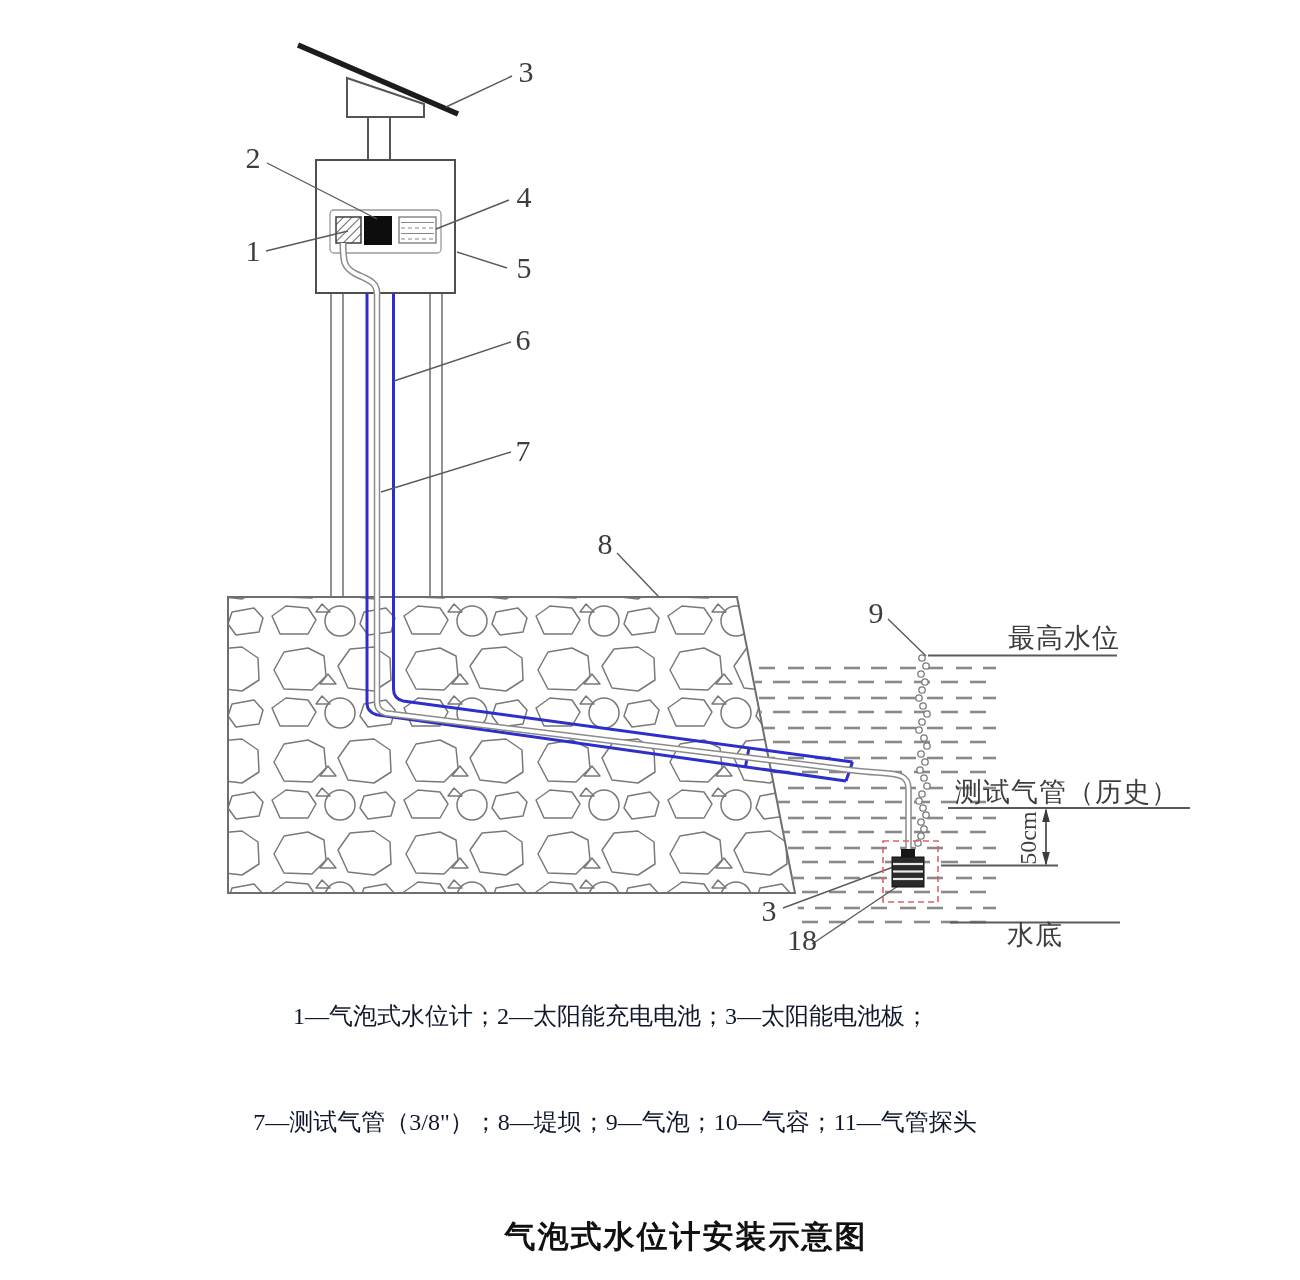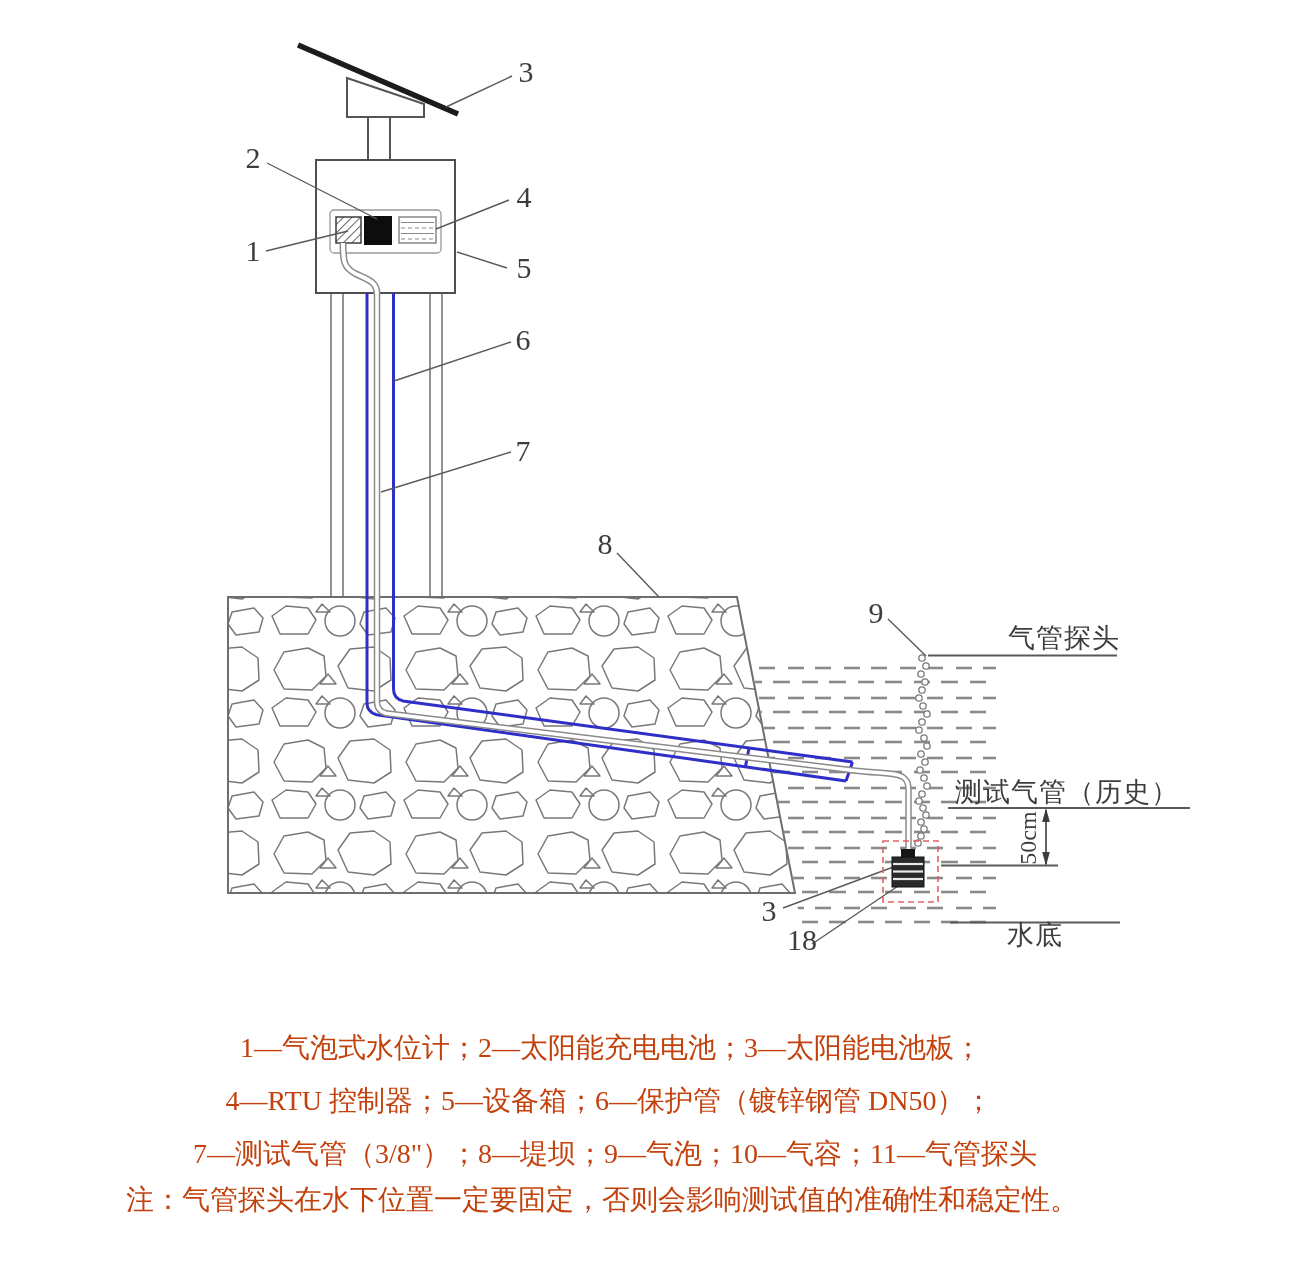--- a/index.html
+++ b/index.html
@@ -4,22 +4,22 @@
 <style>
   html,body{margin:0;padding:0;background:#ffffff;}
   .page{position:relative;width:1300px;height:1280px;background:#fff;overflow:hidden;
         font-family:"Liberation Serif","DejaVu Serif",serif;}
   .page svg{position:absolute;left:0;top:0;}
   .lbl{position:absolute;transform:translate(-50%,-50%);font-size:30px;color:#3d3d3d;
        white-space:nowrap;line-height:1;}
   .ann{position:absolute;transform:translate(-50%,-50%);font-size:27px;color:#3d3d3d;
        white-space:nowrap;line-height:1;letter-spacing:1px;}
   .ann.rot{transform:translate(-50%,-50%) rotate(-90deg);font-size:24px;letter-spacing:0;}
-  .cap{position:absolute;transform:translate(-50%,-50%);font-size:28px;color:#c2410c;
-       white-space:nowrap;line-height:1;margin-top:32px;}
+  .cap{position:absolute;transform:translate(-50%,-50%);font-size:24px;color:#0f172a;
+       white-space:nowrap;line-height:1;}
   .ttl{position:absolute;transform:translate(-50%,-50%);font-size:31px;font-weight:bold;
        color:#111;white-space:nowrap;line-height:1;letter-spacing:2px;}
 </style>
 </head>
 <body>
 
 <div class="page">
 
 <svg width="1300" height="1280" viewBox="0 0 1300 1280">
   <defs>
@@ -167,24 +167,23 @@
   <span class="lbl" style="left:526px;top:72px">3</span>
   <span class="lbl" style="left:524px;top:197px">4</span>
   <span class="lbl" style="left:524px;top:268px">5</span>
   <span class="lbl" style="left:523px;top:340px">6</span>
   <span class="lbl" style="left:523px;top:451px">7</span>
   <span class="lbl" style="left:605px;top:544px">8</span>
   <span class="lbl" style="left:876px;top:613px">9</span>
   <span class="lbl" style="left:769px;top:911px">3</span>
   <span class="lbl" style="left:802px;top:940px">18</span>
 
-  <span class="ann" style="left:1064px;top:638px">气管探头</span>
+  <span class="ann" style="left:1064px;top:638px">最高水位</span>
   <span class="ann" style="left:1067px;top:792px">测试气管（历史）</span>
   <span class="ann" style="left:1035px;top:935px">水底</span>
   <span class="ann rot" style="left:1028px;top:838px">50cm</span>
 
   <span class="cap" style="left:611px;top:1016px">1—气泡式水位计；2—太阳能充电电池；3—太阳能电池板；</span>
-  <span class="cap" style="left:609px;top:1069px">4—RTU 控制器；5—设备箱；6—保护管（镀锌钢管 DN50）；</span>
   <span class="cap" style="left:615px;top:1122px">7—测试气管（3/8"）；8—堤坝；9—气泡；10—气容；11—气管探头</span>
-  <span class="cap" style="left:602px;top:1168px">注：气管探头在水下位置一定要固定，否则会影响测试值的准确性和稳定性。</span>
 
+  <span class="ttl" style="left:686px;top:1236px">气泡式水位计安装示意图</span>
 
 </div>
 
 </body></html>

